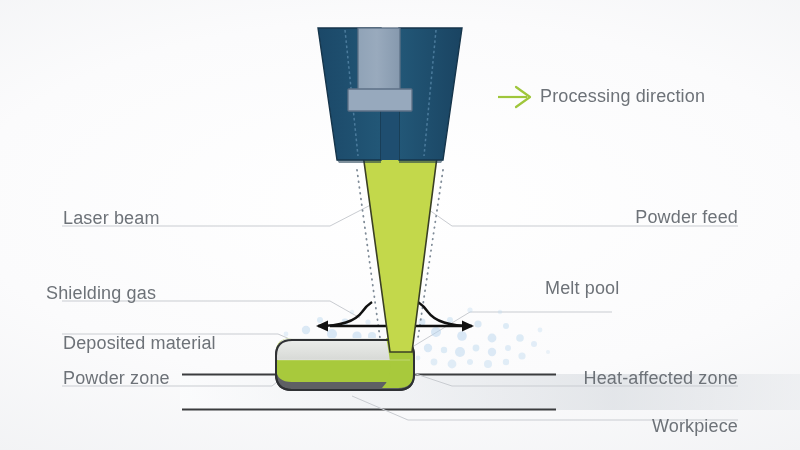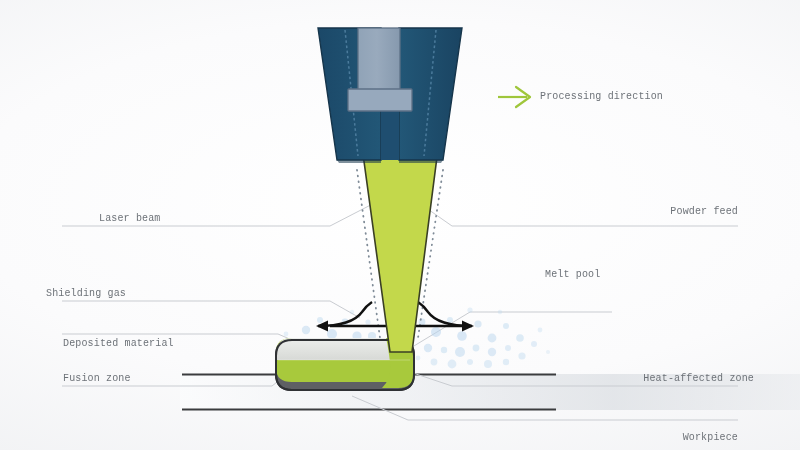--- a/index.html
+++ b/index.html
@@ -10,25 +10,25 @@
   }
   #stage{
     position:relative;width:800px;height:450px;
     background:
       radial-gradient(ellipse 120% 90% at 50% 45%, #ffffff 0%, #fbfbfc 45%, #f1f2f4 78%, #e8eaee 100%);
   }
   #stage svg{position:absolute;left:0;top:0;}
   .lbl{
     position:absolute;
     color:#6d7278;
-    font-size:10px;
+    font-size:18px;
     letter-spacing:0.15px;
     line-height:15px;
     white-space:nowrap;
-    font-family:Liberation Mono, monospace;
+    font-family:Liberation Sans, sans-serif;
   }
   .lbl.right{text-align:right;}
   .lbl.two{line-height:15.5px;}
 </style>
 </head>
 <body>
 
 <div id="stage">
 
   <svg width="800" height="450" viewBox="0 0 800 450">
@@ -199,33 +199,33 @@
       <path d="M337,160 L381,160 L381,163 L339,163 Z" fill="#16354b" opacity="0.55"></path>
       <path d="M399,160 L443,160 L441,163 L399,163 Z" fill="#16354b" opacity="0.55"></path>
     </g>
 
     <g>
       <line x1="498" y1="97" x2="527" y2="97" stroke="#9fc63b" stroke-width="2.2"></line>
       <path d="M516,87 L530,97 L516,107" fill="none" stroke="#9fc63b" stroke-width="2.2" stroke-linecap="round" stroke-linejoin="round"></path>
     </g>
   </svg>
 
-  <div class="lbl" style="left:63px; top:211px;margin-left:36px;">Laser beam</div>
-
-  <div class="lbl right" style="right:62px; top:204px;">Powder feed</div>
+  <div class="lbl" style="left:63px; top:211px;">Laser beam</div>
+
+  <div class="lbl right" style="right:62px; top:210px;">Powder feed</div>
 
   <div class="lbl" style="left:46px; top:286px;">Shielding gas</div>
 
-  <div class="lbl two" style="left:545px; top:267px;">
+  <div class="lbl two" style="left:545px; top:281px;">
     <div>Melt pool</div>
   </div>
 
   <div class="lbl" style="left:63px; top:320px;margin-top:16px;">Deposited material</div>
 
-  <div class="lbl" style="left:63px; top:371px;">Fusion zone</div>
-
-  <div class="lbl right" style="right:46px; top:371px;">Heat-affected zone</div>
-
-  <div class="lbl right" style="right:62px; top:430px;text-align:center;">Workpiece</div>
+  <div class="lbl" style="left:63px; top:371px;">Powder zone</div>
+
+  <div class="lbl right" style="right:62px; top:371px;">Heat-affected zone</div>
+
+  <div class="lbl right" style="right:62px; top:419px;text-align:center;">Workpiece</div>
 
   <div class="lbl" style="left:540px; top:89px;">Processing direction</div>
 
 </div>
 
 </body></html>

